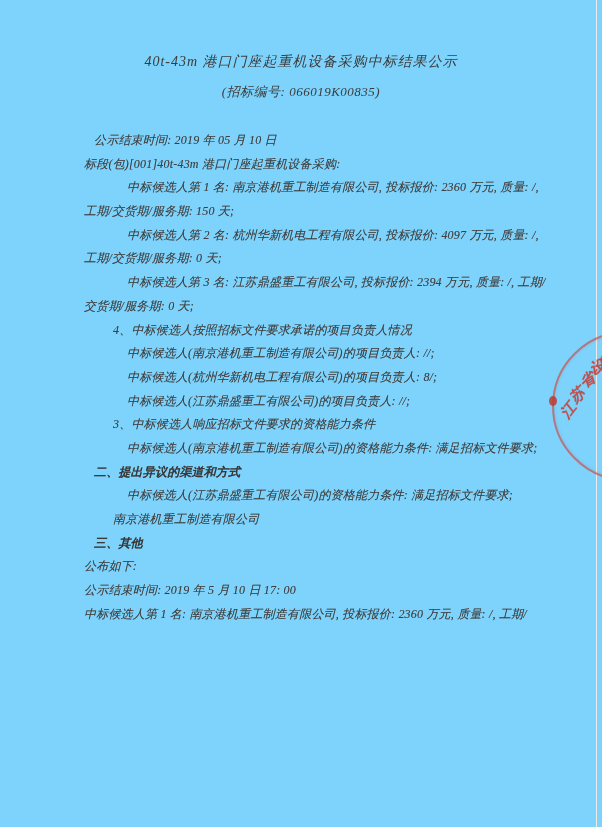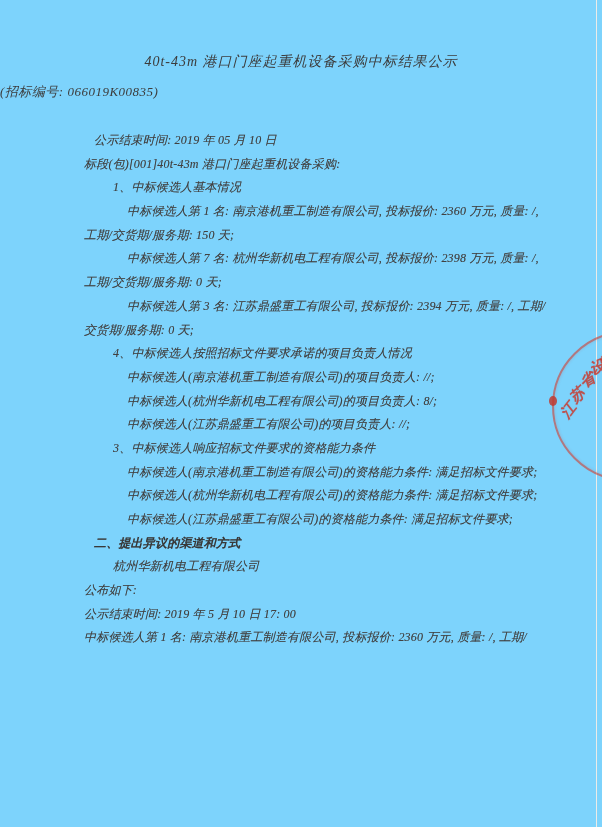--- a/index.html
+++ b/index.html
@@ -34,20 +34,21 @@
     font-size: 14px;
     letter-spacing: 1px;
     color: #3c3c3c;
     white-space: pre;
   }
   .doc-subtitle {
     position: absolute;
     top: 83px;
     left: 0;
     width: 100%;
+    text-align: center;
     font-size: 13px;
     letter-spacing: 0.5px;
     color: #3c3c3c;
     white-space: pre;
   }
   .content {
     position: absolute;
     top: 129px;
     left: 84px;
     right: 40px;
@@ -107,37 +108,36 @@
 <div class="page">
   <div class="scan-edge"></div>
 
   <div class="doc-title">40t-43m 港口门座起重机设备采购中标结果公示</div>
 
   <div class="doc-subtitle">(招标编号: 066019K00835)</div>
 
   <div class="content">
       <div class="line ind-h">公示结束时间: 2019 年 05 月 10 日</div>
       <div class="line ind-0">标段(包)[001]40t-43m 港口门座起重机设备采购:</div>
-      <div class="line ind-1">1、中标候选人基本情况</div>
       <div class="line ind-2">中标候选人第 1 名: 南京港机重工制造有限公司, 投标报价: 2360 万元, 质量: /,</div>
       <div class="line ind-0">工期/交货期/服务期: 150 天;</div>
-      <div class="line ind-2">中标候选人第 7 名: 杭州华新机电工程有限公司, 投标报价: 2398 万元, 质量: /,</div>
+      <div class="line ind-2">中标候选人第 2 名: 杭州华新机电工程有限公司, 投标报价: 4097 万元, 质量: /,</div>
       <div class="line ind-0">工期/交货期/服务期: 0 天;</div>
       <div class="line ind-2">中标候选人第 3 名: 江苏鼎盛重工有限公司, 投标报价: 2394 万元, 质量: /, 工期/</div>
       <div class="line ind-0">交货期/服务期: 0 天;</div>
       <div class="line ind-1">4、中标候选人按照招标文件要求承诺的项目负责人情况</div>
       <div class="line ind-2">中标候选人(南京港机重工制造有限公司)的项目负责人: //;</div>
       <div class="line ind-2">中标候选人(杭州华新机电工程有限公司)的项目负责人: 8/;</div>
       <div class="line ind-2">中标候选人(江苏鼎盛重工有限公司)的项目负责人: //;</div>
       <div class="line ind-1">3、中标候选人响应招标文件要求的资格能力条件</div>
       <div class="line ind-2">中标候选人(南京港机重工制造有限公司)的资格能力条件: 满足招标文件要求;</div>
-      <div class="line ind-2">中标候选人(杭州华新机电工程有限公司)的资格能力条件: 满足招标文件要求;</div>
+      <div class="line ind-h bold">二、提出异议的渠道和方式</div>
       <div class="line ind-2">中标候选人(江苏鼎盛重工有限公司)的资格能力条件: 满足招标文件要求;</div>
-      <div class="line ind-h bold">二、提出异议的渠道和方式</div>
-      <div class="line ind-1">杭州华新机电工程有限公司</div>
+      <div class="line ind-1">南京港机重工制造有限公司</div>
+      <div class="line ind-h bold">三、其他</div>
       <div class="line ind-0">公布如下:</div>
       <div class="line ind-0">公示结束时间: 2019 年 5 月 10 日 17: 00</div>
       <div class="line ind-0">中标候选人第 1 名: 南京港机重工制造有限公司, 投标报价: 2360 万元, 质量: /, 工期/</div>
     </div>
 
   <div class="stamp-circle"></div>
   <div class="stamp-dot"></div>
   <div class="stamp-chars">
       <span class="stamp-char s0">江</span>
       <span class="stamp-char s1">苏</span>

